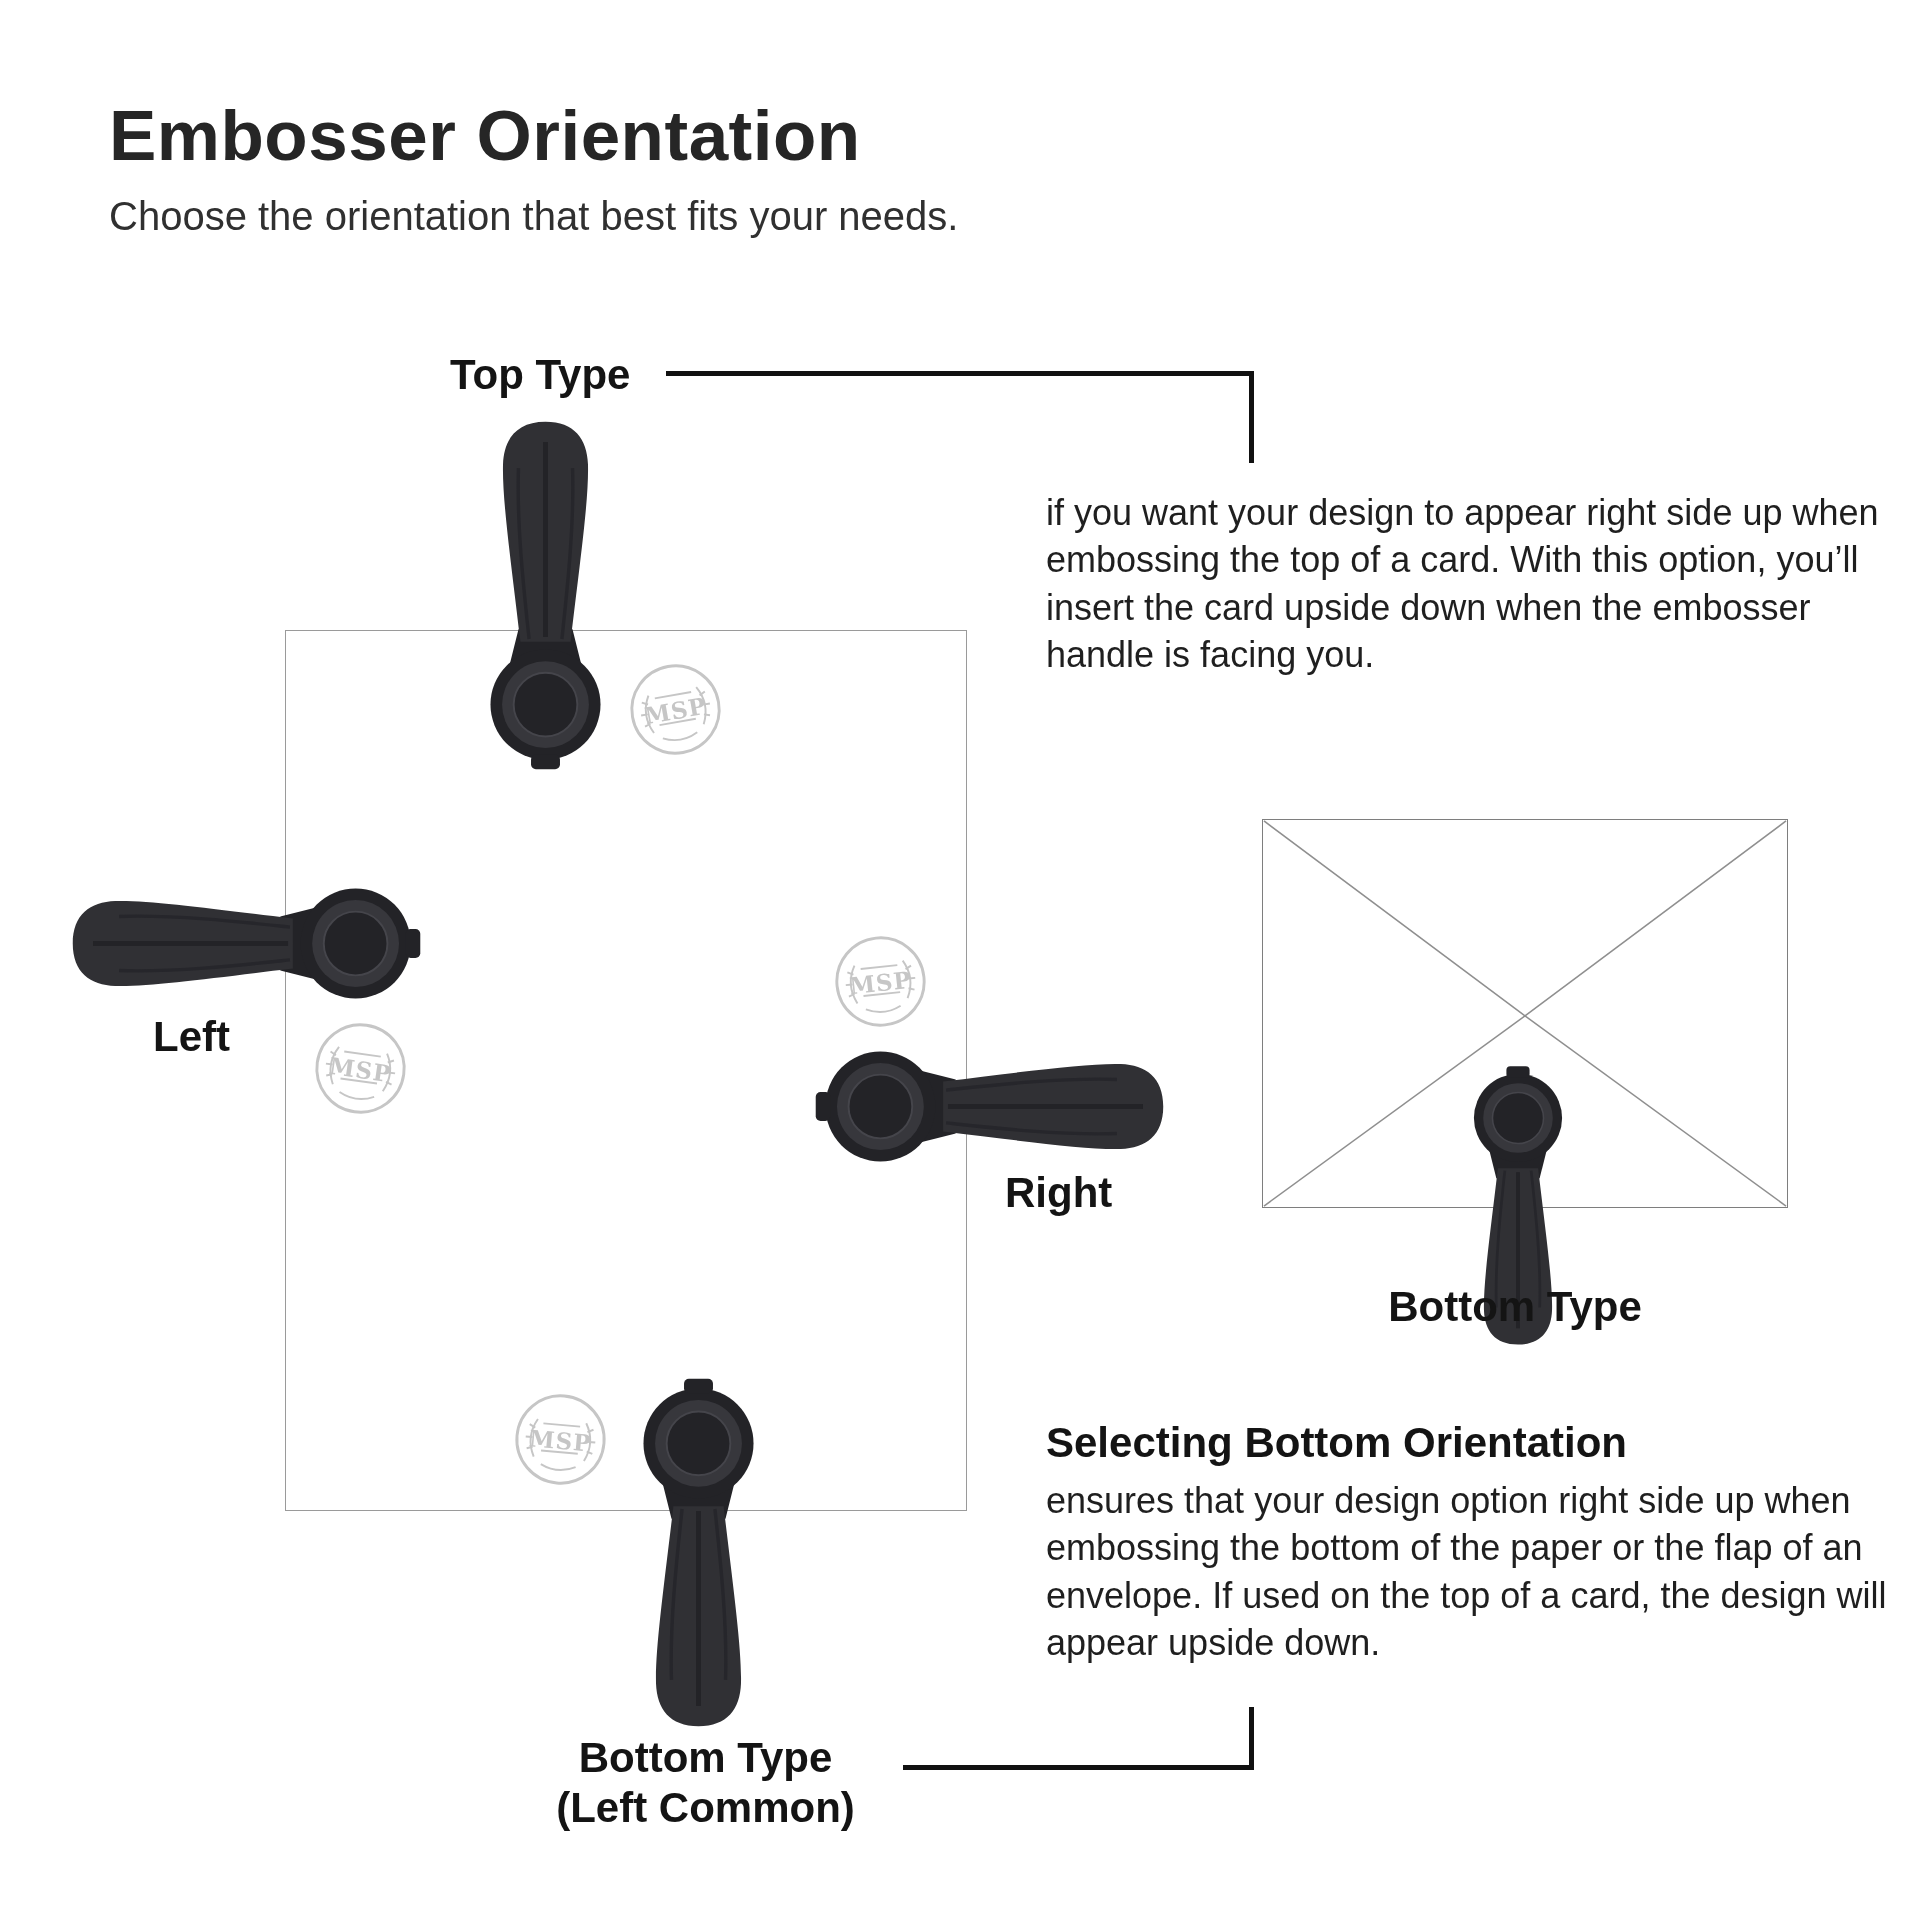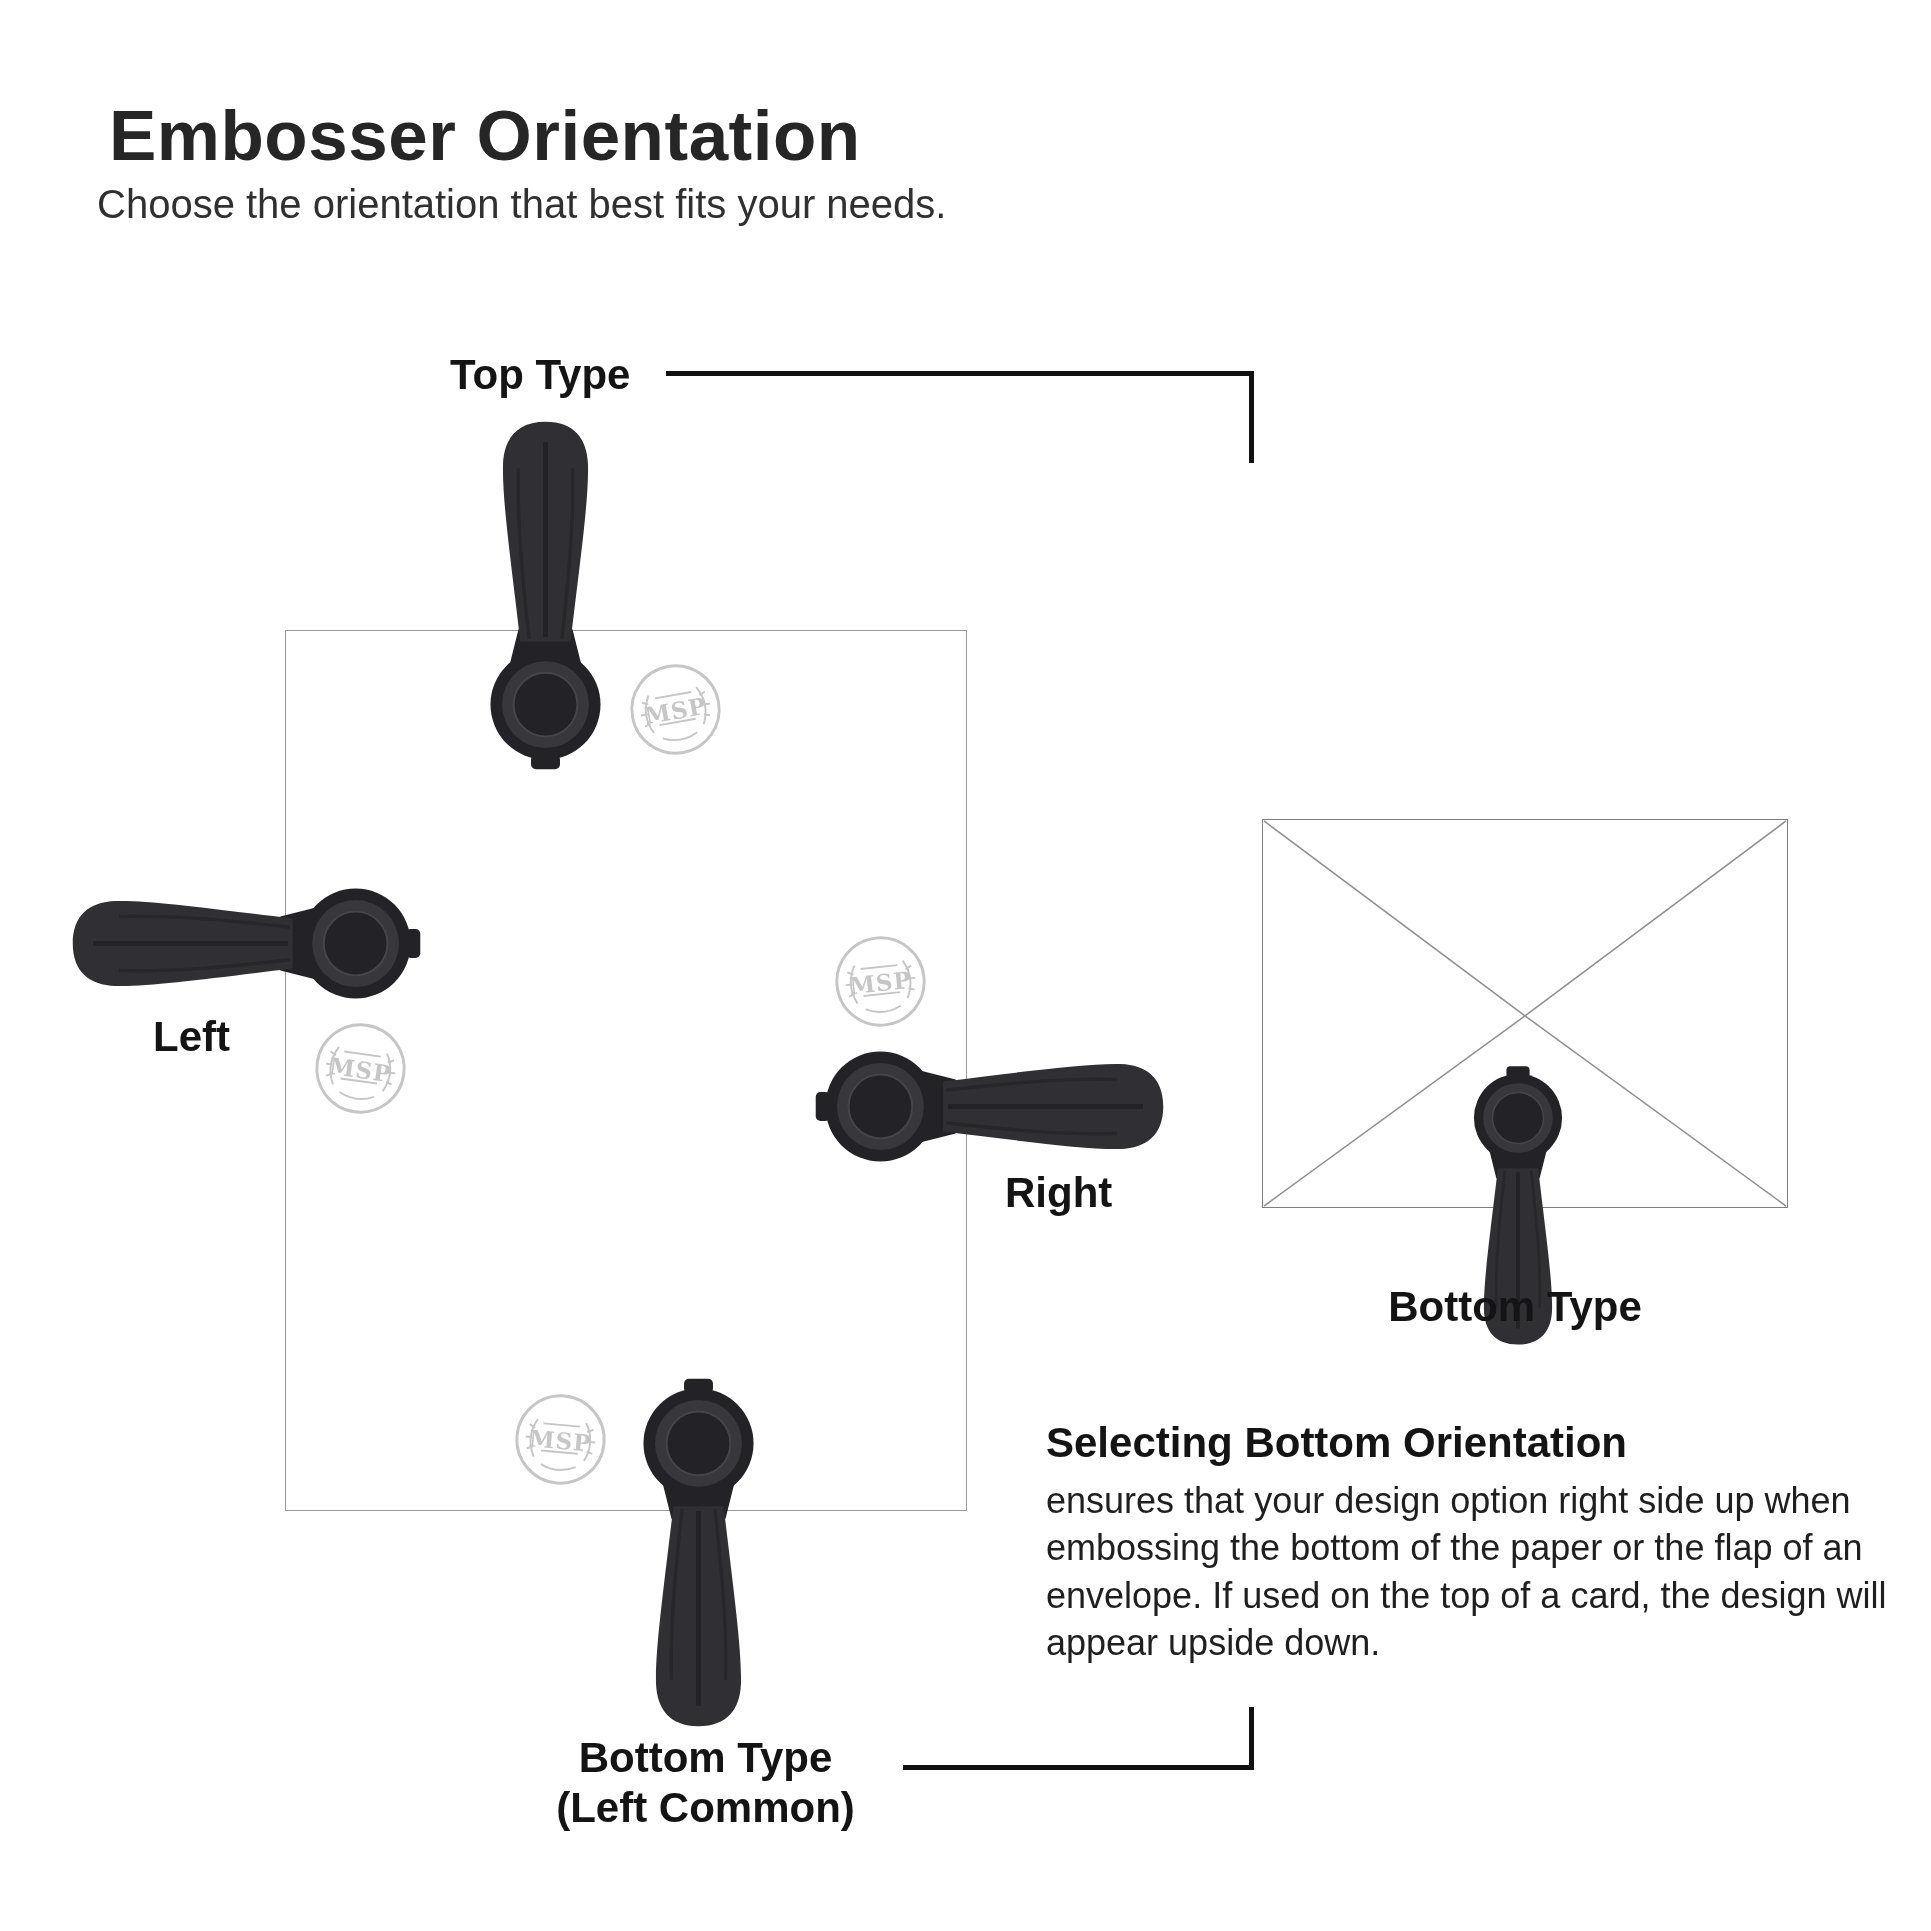--- a/index.html
+++ b/index.html
@@ -3,21 +3,21 @@
 <meta charset="utf-8">
 <style>
   html, body { margin:0; padding:0; background:#ffffff; }
   #canvas {
     position:relative; width:1931px; height:1931px; background:#ffffff;
     font-family:"Liberation Sans","DejaVu Sans",sans-serif; color:#1f1f1f; overflow:hidden;
   }
 
   
   #page-title { position:absolute; left:97px; top:83px; margin:12px; font-size:71px; font-weight:700; color:#262626; letter-spacing:0.5px; }
-  #page-subtitle { position:absolute; left:97px; top:182px; margin:0; font-size:40px; font-weight:400; color:#303030; }
+  #page-subtitle { position:absolute; left:97px; top:182px; margin:12px; font-size:40px; font-weight:400; color:#303030; }
 
   
   #card { position:absolute; left:285px; top:630px; width:680px; height:879px; border:1.9px solid #9a9a9a; background:#ffffff; z-index:1; }
   #envelope { position:absolute; left:1262px; top:819px; width:524px; height:387px; border:1.9px solid #7e7e7e; background:#ffffff; z-index:1; }
   #envelope svg { position:absolute; left:0; top:0; width:100%; height:100%; }
   .env-line { stroke:#8f8f8f; stroke-width:1.6; }
 
   
   .embosser { position:absolute; z-index:3; }
   #embosser-top      { left:473px;  top:415px;  width:145px; height:362px; }
@@ -148,20 +148,21 @@
     <div>Bottom Type</div>
     <div>(Left Common)</div>
   </div>
 
   <div class="connector" id="conn-top-h"></div>
   <div class="connector" id="conn-top-v"></div>
   <div class="connector" id="conn-bot-v"></div>
   <div class="connector" id="conn-bot-h"></div>
 
   <div class="callout" id="callout-top">
+    <p>if you want your design to appear right side up when embossing the top of a card.  With this option, you’ll insert the card upside down when the embosser handle is facing you.</p>
   </div>
 
   <div id="envelope">
     <svg viewBox="0 0 543 401" preserveAspectRatio="none">
       <line class="env-line" x1="1" y1="1" x2="271.5" y2="203"></line>
       <line class="env-line" x1="542" y1="1" x2="271.5" y2="203"></line>
       <line class="env-line" x1="1" y1="400" x2="271.5" y2="203"></line>
       <line class="env-line" x1="542" y1="400" x2="271.5" y2="203"></line>
     </svg>
   </div>

